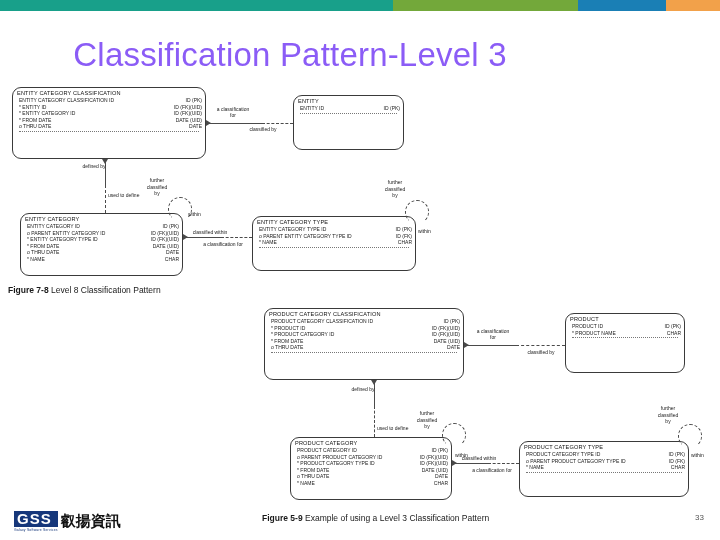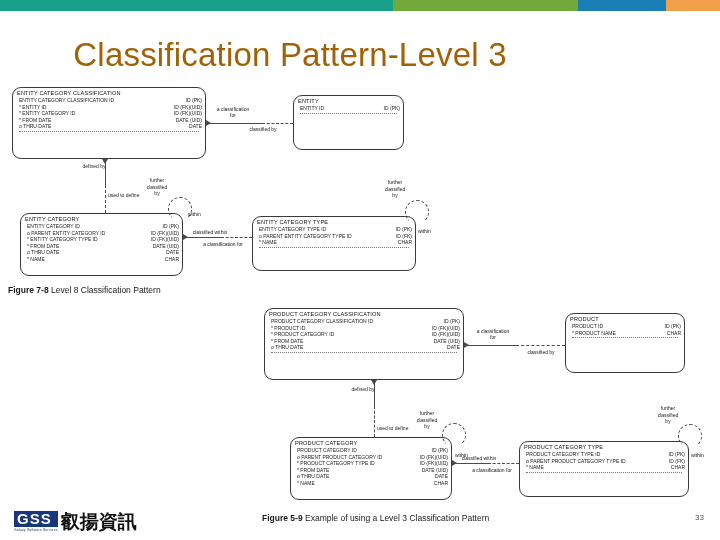--- a/index.html
+++ b/index.html
@@ -6,21 +6,21 @@
   body{
     width:720px;height:540px;background:#ffffff;overflow:hidden;position:relative;
     font-family:"Liberation Sans",sans-serif;
   }
   
   #topbar{position:absolute;left:0;top:0;width:720px;height:11px;display:flex;}
   #topbar .seg{height:100%;}
   
   #slide-title{
     position:absolute;left:0;top:36px;width:580px;text-align:center;
-    font-size:33px;color:#a16207;letter-spacing:.2px;font-weight:400;
+    font-size:33px;color:#8b5cf6;letter-spacing:.2px;font-weight:400;
     font-family:"Liberation Sans",sans-serif;white-space:nowrap;
   }
   
   .erd{position:absolute;}
   .ent{
     position:absolute;border:1px solid #3a3a3a;border-radius:9px;background:#fff;
     box-sizing:border-box;
   }
   .ent .etitle{
     font-size:5.6px;color:#111;padding:2px 0 1px 4px;letter-spacing:.15px;
@@ -67,21 +67,21 @@
   }
   .fig b{font-weight:bold;}
   
   #logo{position:absolute;left:14px;bottom:8px;display:flex;align-items:center;}
   #logo .gss{
     background:#16377a;color:#fff;font-weight:bold;font-size:15px;letter-spacing:1px;
     padding:0 3px;line-height:16px;font-family:"Liberation Sans",sans-serif;
   }
   #logo .gsub{font-size:3.4px;color:#16377a;letter-spacing:.2px;margin-top:1px;
     font-family:"Liberation Sans",sans-serif;}
-  #logo .cjk{font-size:19px;color:#111;margin-left:3px;line-height:19px;
+  #logo .cjk{font-size:15px;color:#111;margin-left:3px;line-height:19px;
     font-family:"DejaVu Sans",sans-serif;font-weight:bold;}
   #pageno{
     position:absolute;right:16px;bottom:18px;font-size:8px;color:#555;
     font-family:"Liberation Sans",sans-serif;
   }
 </style>
 </head>
 <body>
 
 <div id="topbar">

